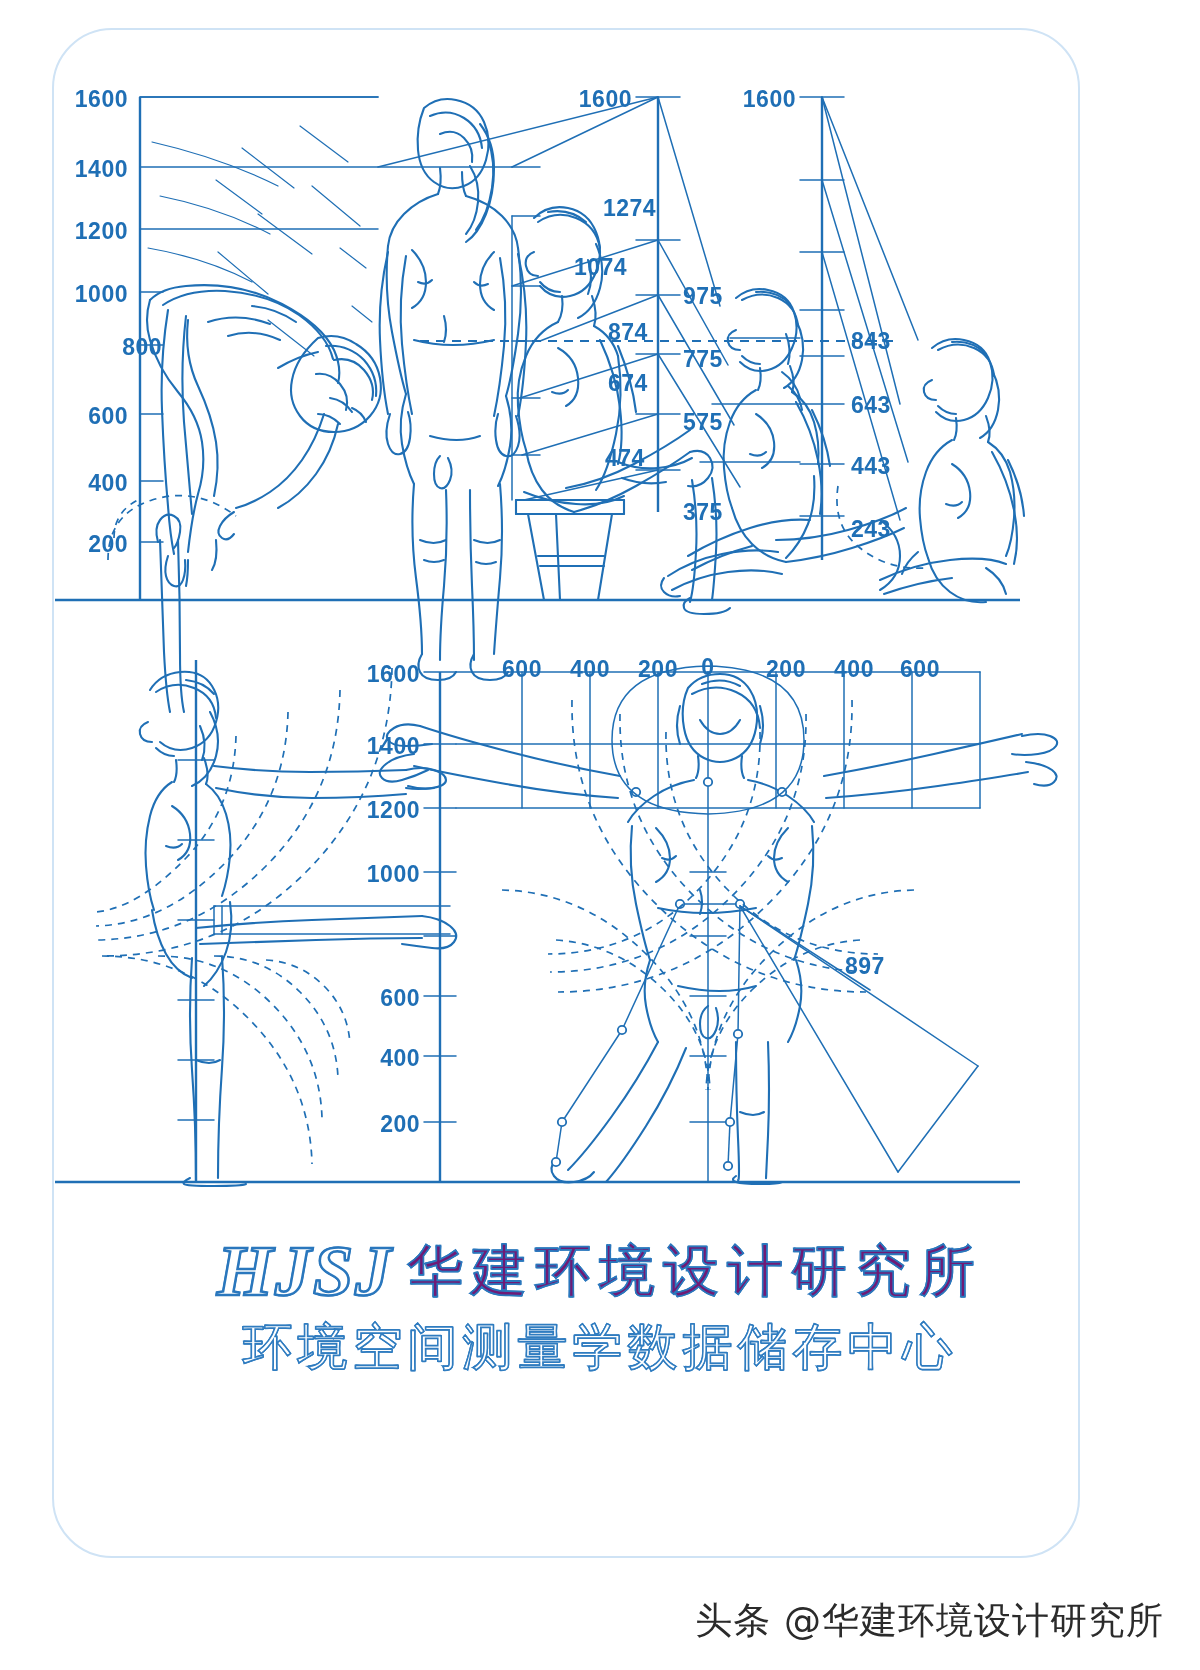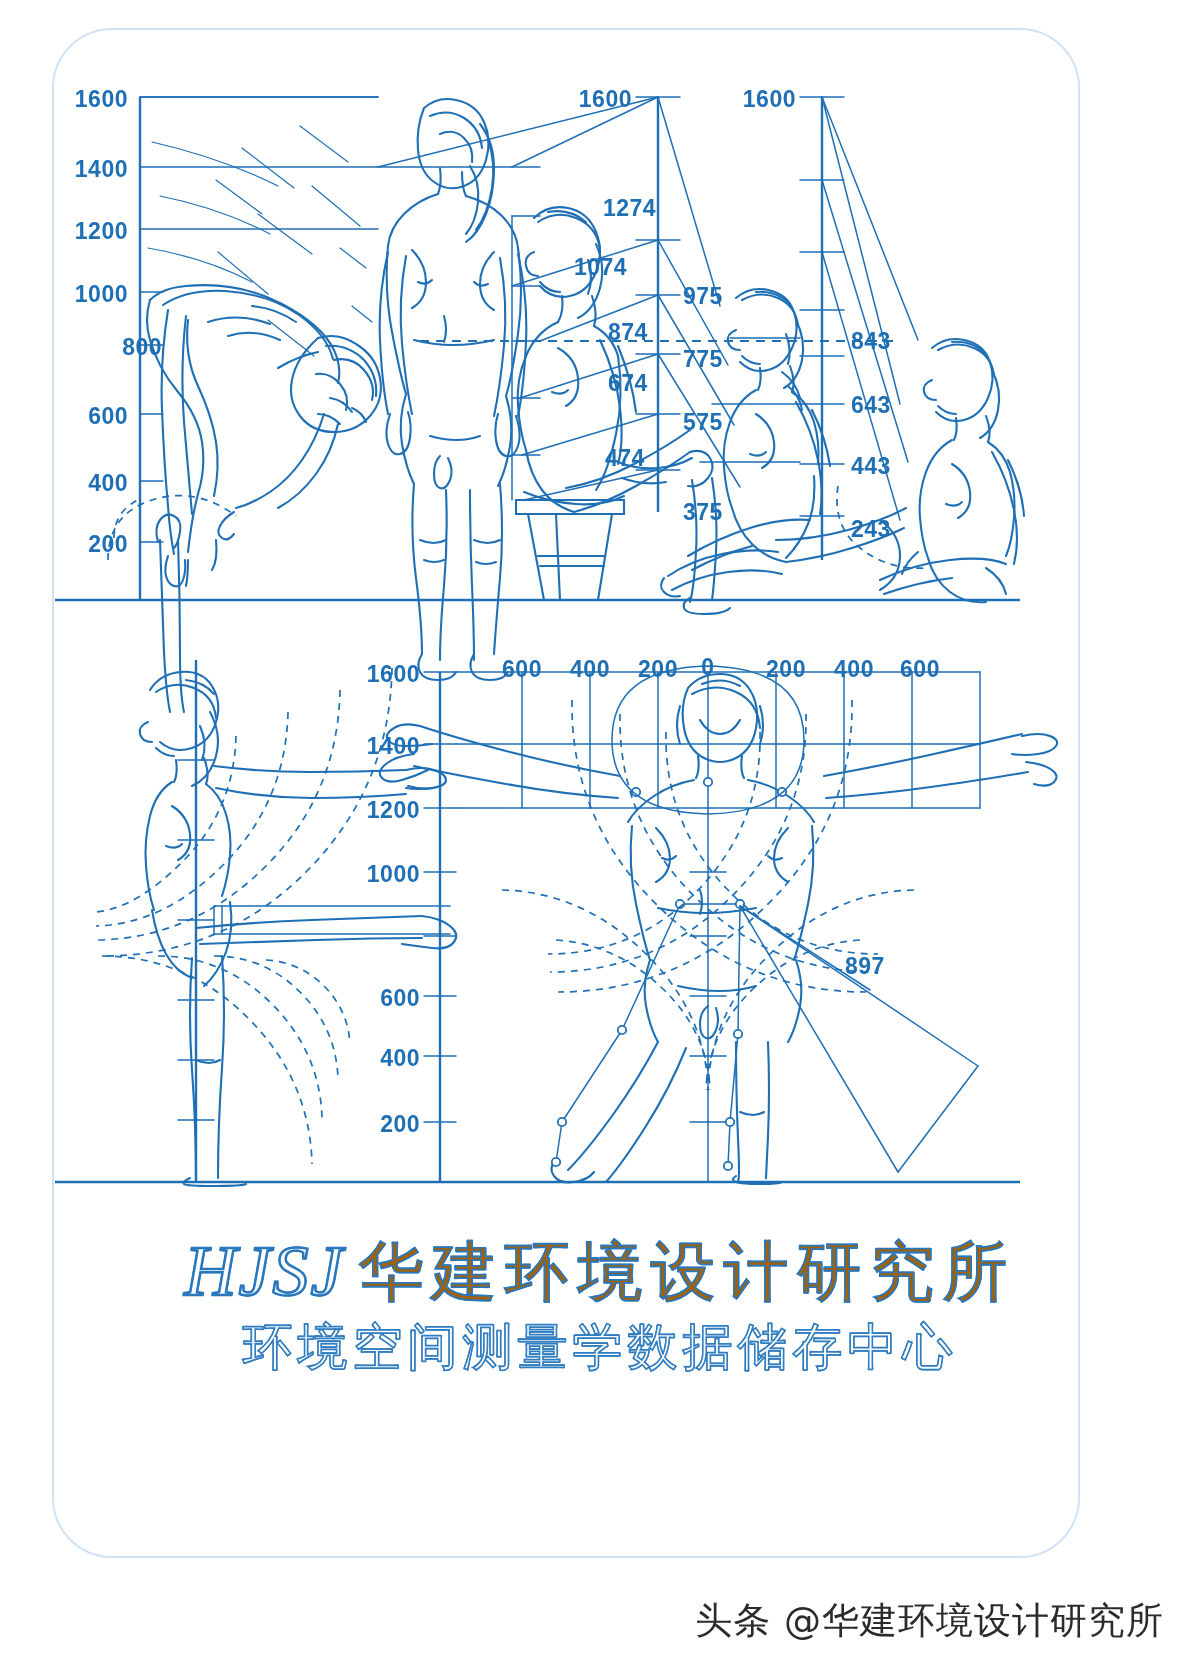--- a/index.html
+++ b/index.html
@@ -61,36 +61,36 @@
   .logo-row1 {
     display: flex;
     align-items: center;
     justify-content: center;
     gap: 14px;
     height: 86px;
   }
   .hjsj {
     font-family: "Liberation Serif", serif;
     font-style: italic;
-    font-weight: 400;
+    font-weight: 700;
     font-size: 72px;
     letter-spacing: 2px;
     color: #ffffff;
     -webkit-text-stroke: 2.5px #2a77bd;
     text-shadow:
       -1px 0 #2a77bd, 1px 0 #2a77bd,
       0 -1px #2a77bd, 0 1px #2a77bd;
     line-height: 1;
   }
   .cn-big {
     font-family: "DejaVu Sans", sans-serif;
-    font-size: 65px;
+    font-size: 56px;
     font-weight: 400;
     letter-spacing: 8px;
-    color: #a16207;
+    color: #701a75;
     -webkit-text-stroke: 1.6px #2a77bd;
     text-shadow:
       -0.8px 0 #2a77bd, 0.8px 0 #2a77bd,
       0 -0.8px #2a77bd, 0 0.8px #2a77bd;
     line-height: 1;
   }
   .cn-sub {
     font-family: "DejaVu Sans", sans-serif;
     font-size: 50px;
     font-weight: 400;

